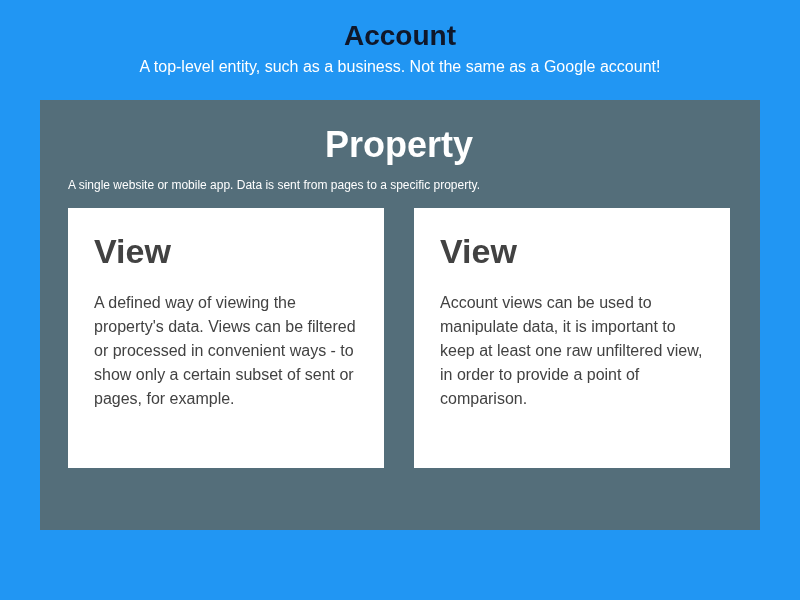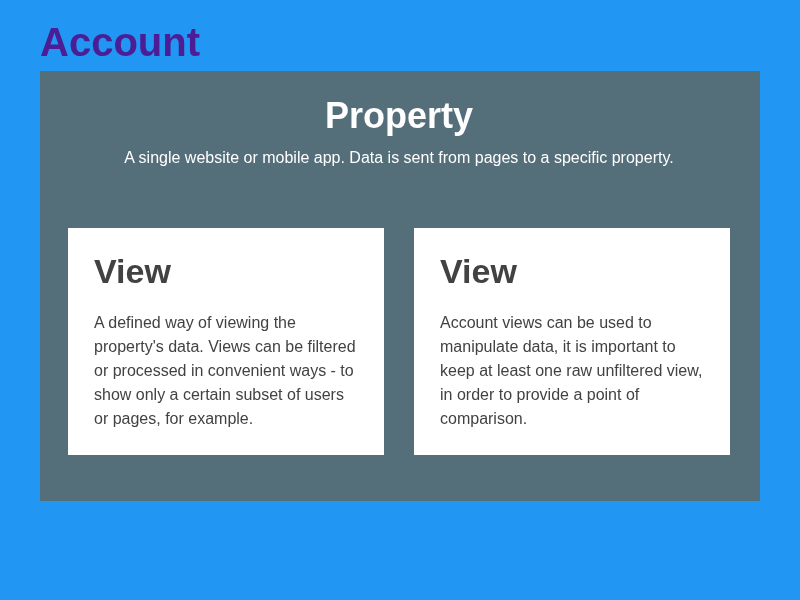--- a/index.html
+++ b/index.html
@@ -13,23 +13,24 @@
       background: #2196f3;
       font-family: -apple-system, BlinkMacSystemFont, "Segoe UI", Helvetica, Arial, sans-serif;
       overflow: hidden;
     }
     .account-container {
       width: 100%;
       height: 100%;
       padding: 20px 40px 40px 40px;
     }
     .account-title {
-      color: #4c1d95;
-      font-size: 40px;
+      color: #0f172a;
+      font-size: 28px;
       font-weight: 700;
+      text-align: center;
       margin-bottom: 6px;
     }
     .account-desc {
       color: #ffffff;
       font-size: 16px;
       text-align: center;
       margin-bottom: 24px;
     }
     .property-container {
       background: #546e7a;
@@ -38,29 +39,27 @@
     }
     .property-title {
       color: #ffffff;
       font-size: 36px;
       font-weight: 700;
       text-align: center;
       margin-bottom: 12px;
     }
     .property-desc {
       color: #ffffff;
-      font-size: 16px;
-      text-align: center;
-      margin-bottom: 28px;
+      font-size: 12px;
+      margin-bottom: 16px;
     }
     .views-row {
       display: flex;
       gap: 30px;
       height: calc(100% - 110px);
-      align-items: flex-end;
     }
     .view-card {
       background: #ffffff;
       flex: 1;
       padding: 24px 26px;
     }
     .view-title {
       color: #424242;
       font-size: 34px;
       font-weight: 700;
@@ -70,29 +69,30 @@
       color: #424242;
       font-size: 16px;
       line-height: 1.5;
     }
   </style>
 </head>
 <body>
 
 <div class="account-container">
   <h1 class="account-title">Account</h1>
+  <p class="account-desc">A top-level entity, such as a business. Not the same as a Google account!</p>
 
   <div class="property-container">
     <h2 class="property-title">Property</h2>
     <p class="property-desc">A single website or mobile app. Data is sent from pages to a specific property.</p>
 
     <div class="views-row">
       <div class="view-card">
         <h3 class="view-title">View</h3>
-        <p class="view-desc">A defined way of viewing the property's data. Views can be filtered or processed in convenient ways - to show only a certain subset of users or pages, for example.</p>
+        <p class="view-desc">A defined way of viewing the property's data. Views can be filtered or processed in convenient ways - to show only a certain subset of sent or pages, for example.</p>
       </div>
       <div class="view-card">
         <h3 class="view-title">View</h3>
         <p class="view-desc">Account views can be used to manipulate data, it is important to keep at least one raw unfiltered view, in order to provide a point of comparison.</p>
       </div>
     </div>
   </div>
 </div>
 
 </body></html>

